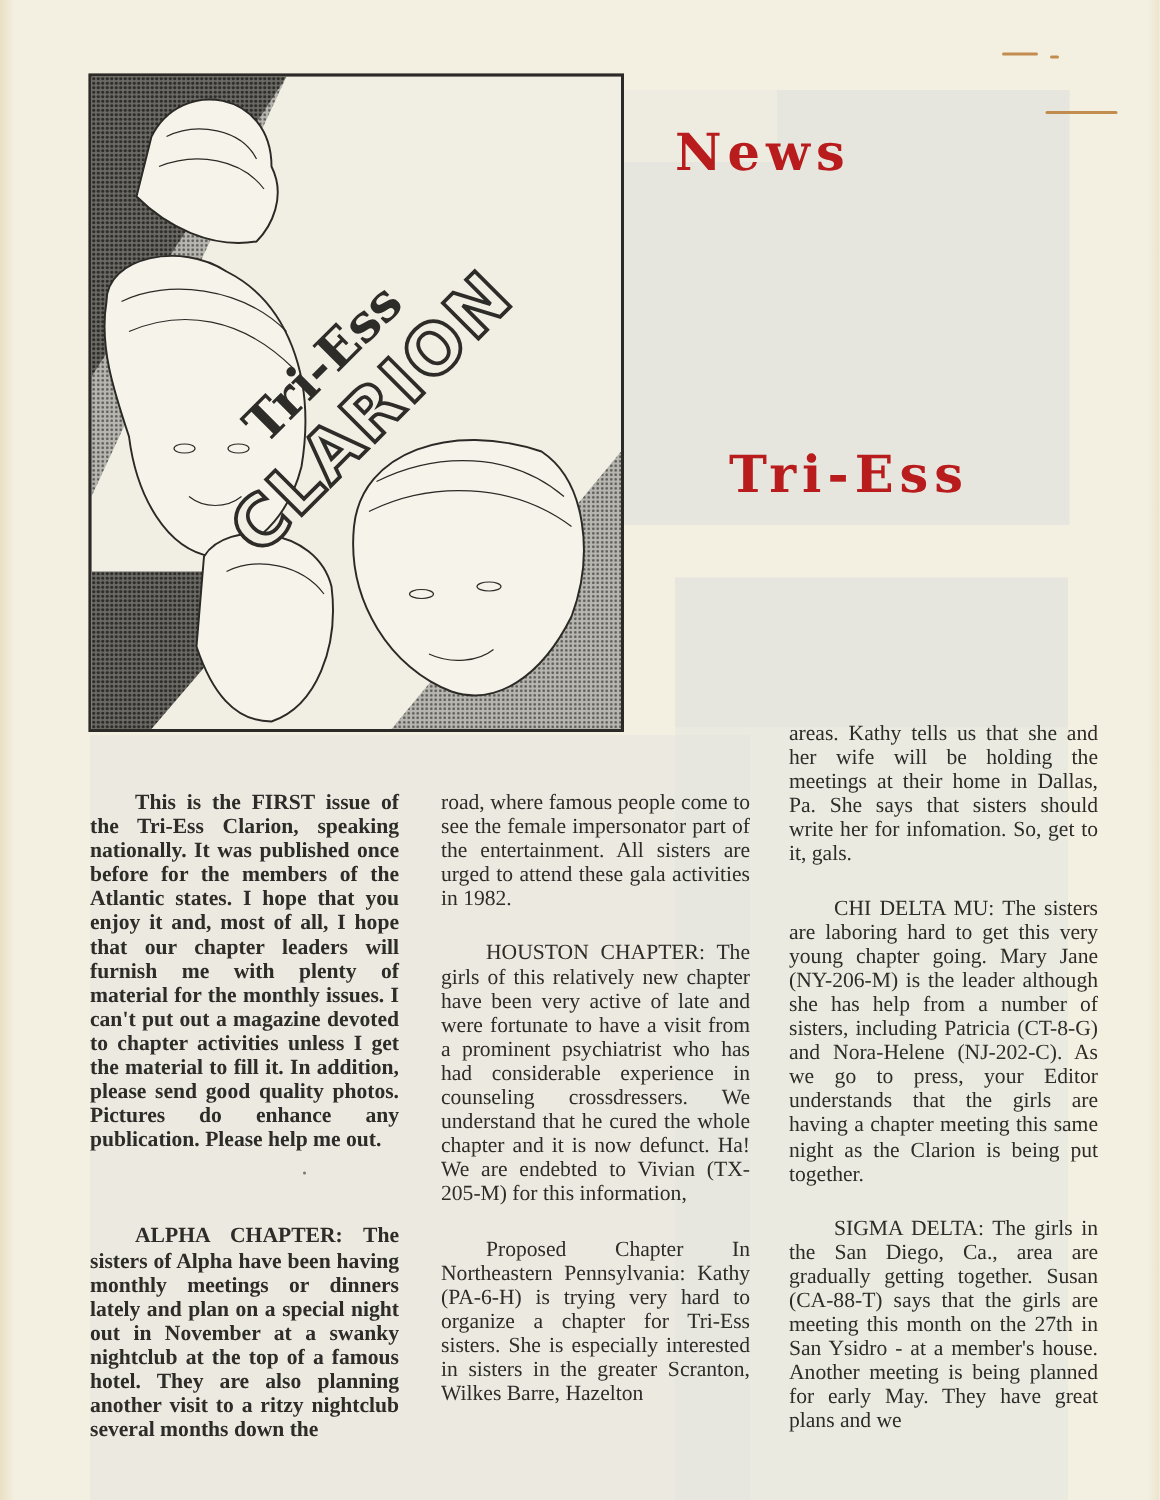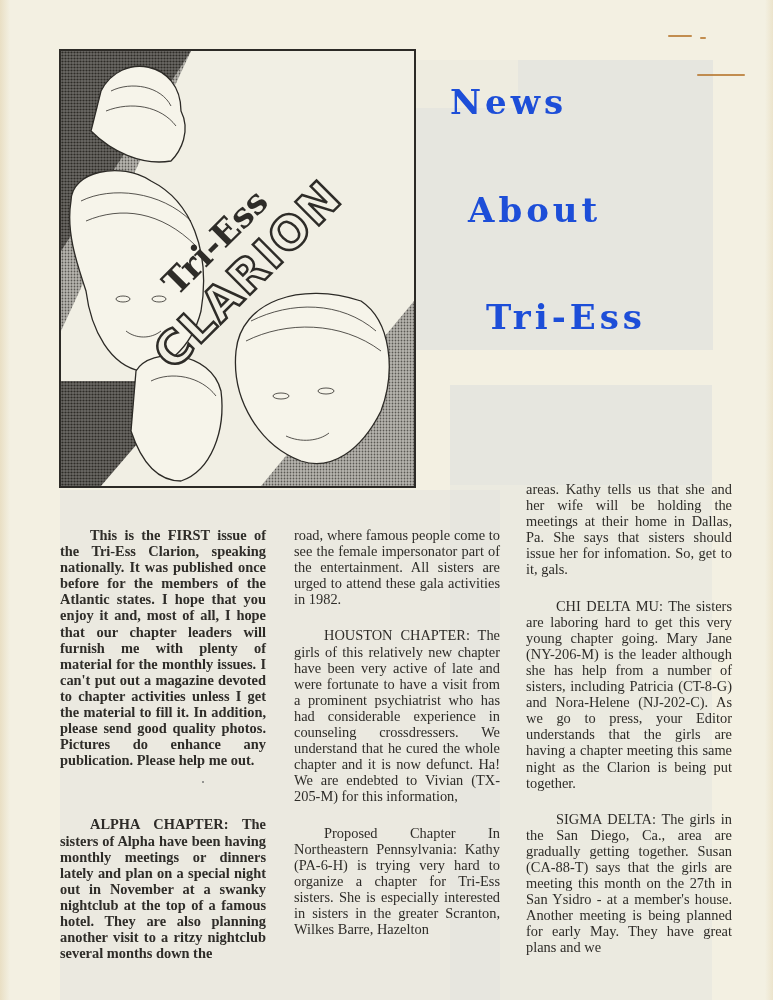--- a/index.html
+++ b/index.html
@@ -20,21 +20,21 @@
     .stain { position: absolute; height: 2px; background: #b5742a; border-radius: 1px; opacity: 0.8; }
 
     
     .cover {
       position: absolute; left: 59px; top: 49px; width: 353px; height: 435px;
       border: 2px solid #2c2a26; background: #9c9a94; overflow: hidden;
     }
     .cover svg { position: absolute; inset: 0; width: 100%; height: 100%; }
 
     
-    .headline { position: absolute; font-family: "DejaVu Serif", "Liberation Serif", serif; font-weight: bold; color: #1d4ed8; letter-spacing: 4px; }
+    .headline { position: absolute; font-family: "DejaVu Serif", "Liberation Serif", serif; font-weight: bold; color: #b91c1c; letter-spacing: 4px; }
     .h-news { left: 450px; top: 82px; font-size: 34px; }
     .h-about { left: 468px; top: 190px; font-size: 34px; }
     .h-triess { left: 486px; top: 297px; font-size: 34px; }
     .h-chapters { left: 500px; top: 392px; font-size: 38px; }
 
     
     .col { position: absolute; width: 206px; font-size: 14.4px; line-height: 16.1px; text-align: justify; }
     .col p { margin: 0; }
     .col p.indent { text-indent: 30px; }
     .col .gap { height: 16px; }
@@ -101,38 +101,37 @@
       </g>
 
       <g transform="translate(178,215) rotate(-45)">
         <text x="0" y="-22" text-anchor="middle" font-family="DejaVu Serif, serif" font-weight="bold" font-size="34" fill="#2e2c28">Tri-Ess</text>
         <text x="0" y="28" text-anchor="middle" font-family="DejaVu Sans, sans-serif" font-weight="bold" font-size="46" fill="#f1efe4" stroke="#2e2c28" stroke-width="2.5" letter-spacing="2">CLARION</text>
       </g>
     </svg>
   </div>
 
   <div class="headline h-news">News</div>
-  <div class="headline h-about">About</div>
   <div class="headline h-triess">Tri-Ess</div>
 
   <div class="col col1">
     <p class="indent">This is the FIRST issue of the Tri-Ess Clarion, speaking nationally. It was published once before for the members of the Atlantic states. I hope that you enjoy it and, most of all, I hope that our chapter leaders will furnish me with plenty of material for the monthly issues. I can't put out a magazine devoted to chapter activities unless I get the material to fill it. In addition, please send good quality photos. Pictures do enhance any publication. Please help me out.</p>
     <div class="gap" style="height:48px"></div>
     <p class="indent">ALPHA CHAPTER: The sisters of Alpha have been having monthly meetings or dinners lately and plan on a special night out in November at a swanky nightclub at the top of a famous hotel. They are also planning another visit to a ritzy nightclub several months down the</p>
   </div>
   <div class="dot"></div>
 
   <div class="col col2">
     <p>road, where famous people come to see the female impersonator part of the entertainment. All sisters are urged to attend these gala activities in 1982.</p>
     <div class="gap" style="height:20px"></div>
     <p class="indent">HOUSTON CHAPTER: The girls of this relatively new chapter have been very active of late and were fortunate to have a visit from a prominent psychiatrist who has had considerable experience in counseling crossdressers. We understand that he cured the whole chapter and it is now defunct. Ha! We are endebted to Vivian (TX-205-M) for this information,</p>
     <div class="gap" style="height:20px"></div>
     <p class="indent">Proposed Chapter In Northeastern Pennsylvania: Kathy (PA-6-H) is trying very hard to organize a chapter for Tri-Ess sisters. She is especially interested in sisters in the greater Scranton, Wilkes Barre, Hazelton</p>
   </div>
 
   <div class="col col3">
-    <p>areas. Kathy tells us that she and her wife will be holding the meetings at their home in Dallas, Pa. She says that sisters should issue her for infomation. So, get to it, gals.</p>
+    <p>areas. Kathy tells us that she and her wife will be holding the meetings at their home in Dallas, Pa. She says that sisters should write her for infomation. So, get to it, gals.</p>
     <div class="gap" style="height:20px"></div>
     <p class="indent">CHI DELTA MU: The sisters are laboring hard to get this very young chapter going. Mary Jane (NY-206-M) is the leader although she has help from a number of sisters, including Patricia (CT-8-G) and Nora-Helene (NJ-202-C). As we go to press, your Editor understands that the girls are having a chapter meeting this same night as the Clarion is being put together.</p>
     <div class="gap" style="height:20px"></div>
     <p class="indent">SIGMA DELTA: The girls in the San Diego, Ca., area are gradually getting together. Susan (CA-88-T) says that the girls are meeting this month on the 27th in San Ysidro - at a member's house. Another meeting is being planned for early May. They have great plans and we</p>
   </div>
 </div>
 
 </body></html>

